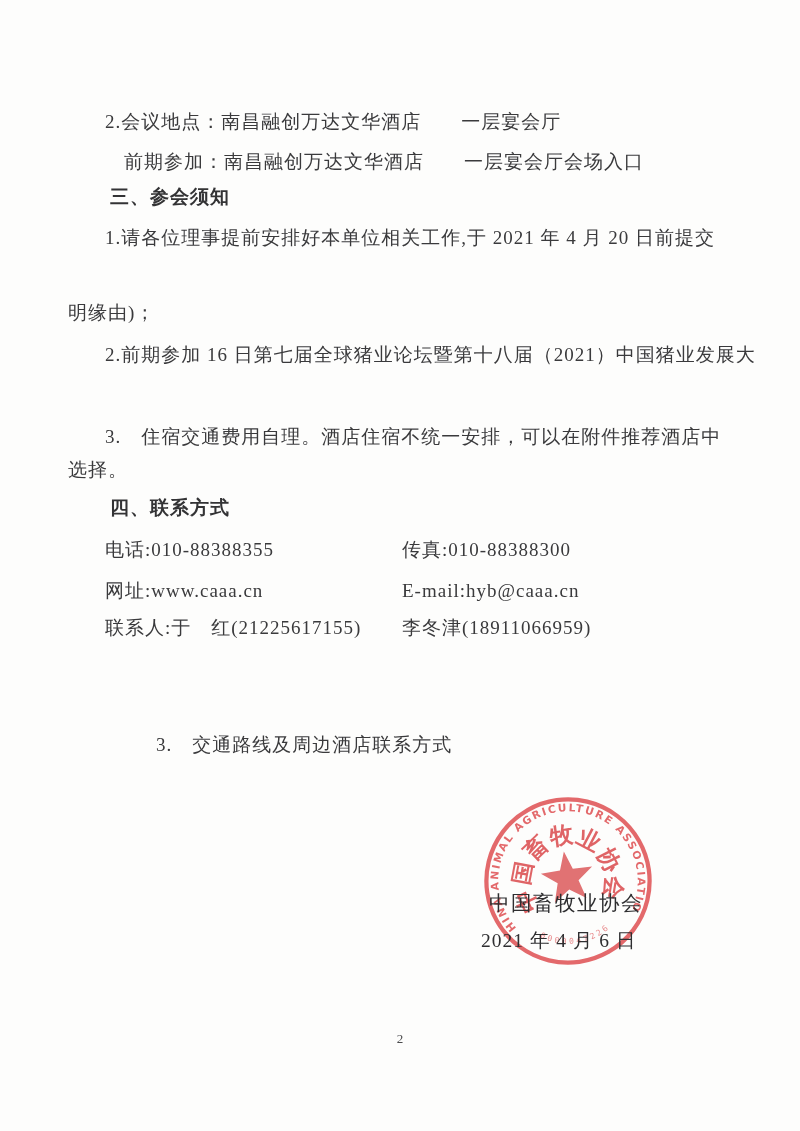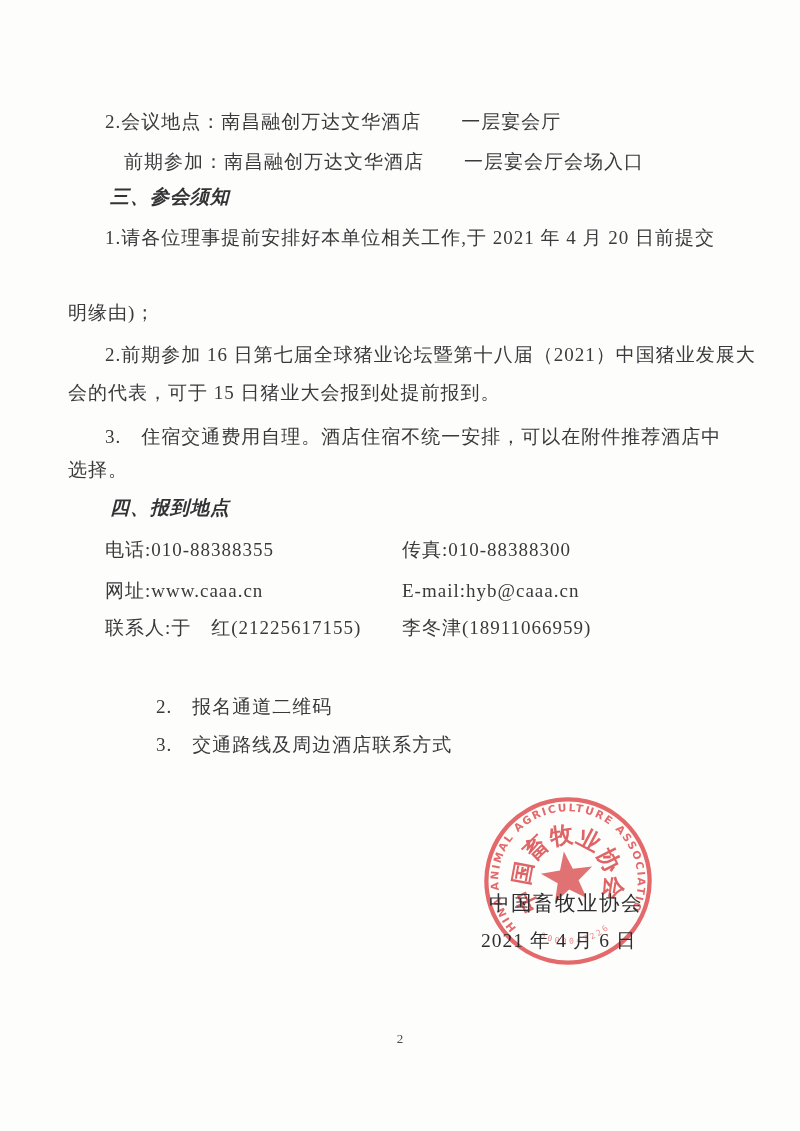--- a/index.html
+++ b/index.html
@@ -7,21 +7,21 @@
   .page {
     position:relative; width:800px; height:1131px; margin:0 auto;
     background:#fdfdfc; overflow:hidden;
     font-family:"Liberation Serif","DejaVu Serif",serif;
     color:#3a3a3c;
   }
   .ln {
     position:absolute; font-size:19px; letter-spacing:1px;
     line-height:26px; white-space:nowrap;
   }
-  .bold { font-weight:bold; color:#333335;font-style:italic; }
+  .bold { font-weight:bold; color:#333335; }
   .sig {
     position:absolute; white-space:nowrap; color:#2e2e30;
     font-family:"Liberation Serif","DejaVu Serif",serif;
   }
   .sig-org  { font-size:20.5px; letter-spacing:1.5px; }
   .sig-date { font-size:19.5px; letter-spacing:1px; }
   .seal { position:absolute; left:483px; top:796px; }
   .seal text { font-weight:bold; }
   .seal .en  { font-family:"DejaVu Sans","Liberation Sans",sans-serif;
                font-size:12.5px; letter-spacing:2.1px; }
@@ -37,33 +37,31 @@
 <body>
 
 <div class="page">
 
   <div class="ln" style="top:109px;left:105px">2.会议地点：南昌融创万达文华酒店　　一层宴会厅</div>
   <div class="ln" style="top:149px;left:124px">前期参加：南昌融创万达文华酒店　　一层宴会厅会场入口</div>
   <div class="ln bold" style="top:184px;left:110px">三、参会须知</div>
   <div class="ln" style="top:225px;left:105px">1.请各位理事提前安排好本单位相关工作,于 2021 年 4 月 20 日前提交</div>
   <div class="ln" style="top:300px;left:68px">明缘由)；</div>
   <div class="ln" style="top:342px;left:105px">2.前期参加 16 日第七届全球猪业论坛暨第十八届（2021）中国猪业发展大</div>
-  <div class="ln" style="top:380px;left:68px">会的代表，可于 15 日猪业大会报到处提前报到。</div>
   <div class="ln" style="top:424px;left:105px">3.　住宿交通费用自理。酒店住宿不统一安排，可以在附件推荐酒店中</div>
   <div class="ln" style="top:457px;left:68px">选择。</div>
-  <div class="ln bold" style="top:495px;left:110px">四、报到地点</div>
+  <div class="ln bold" style="top:495px;left:110px">四、联系方式</div>
 
   <div class="ln" style="top:537px;left:105px">电话:010-88388355</div>
   <div class="ln" style="top:537px;left:402px">传真:010-88388300</div>
   <div class="ln" style="top:578px;left:402px">E-mail:hyb@caaa.cn</div>
   <div class="ln" style="top:578px;left:105px">网址:www.caaa.cn</div>
   <div class="ln" style="top:615px;left:105px">联系人:于　红(21225617155)</div>
   <div class="ln" style="top:615px;left:402px">李冬津(18911066959)</div>
 
-  <div class="ln" style="top:694px;left:156px">2.　报名通道二维码</div>
   <div class="ln" style="top:732px;left:156px">3.　交通路线及周边酒店联系方式</div>
 
   <svg class="seal" width="170" height="170" viewBox="0 0 200 200">
     <defs>
       <path id="arcEn" d="M 35.4,150.5 A 82 82 0 1 1 164.6,150.5"></path>
       <path id="arcCn" d="M 65.5,128.9 A 45 45 0 1 1 134.5,128.9"></path>
       <path id="arcNum" d="M 43.3,147.6 A 74 74 0 0 0 156.7,147.6"></path>
     </defs>
     <g transform="rotate(-8 100 100)" opacity="0.88">
       <circle cx="100" cy="100" r="96" fill="none" stroke="#e05558" stroke-width="5"></circle>

